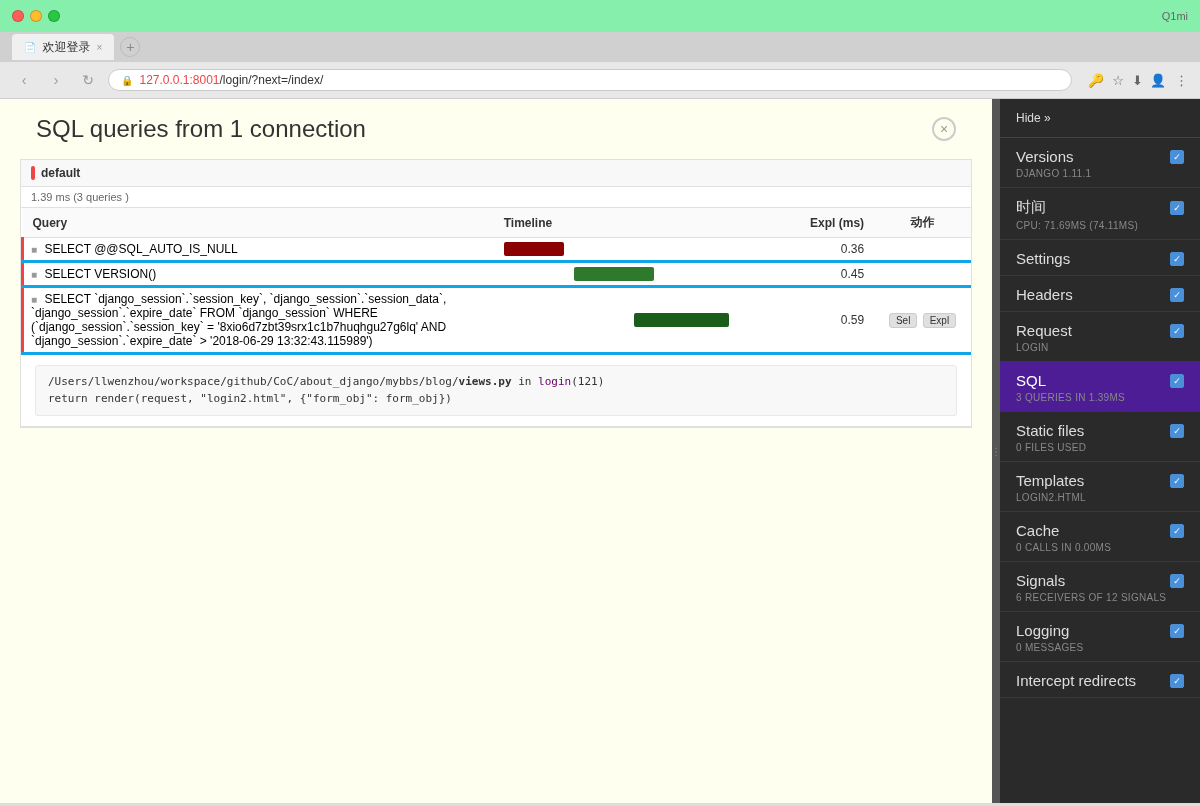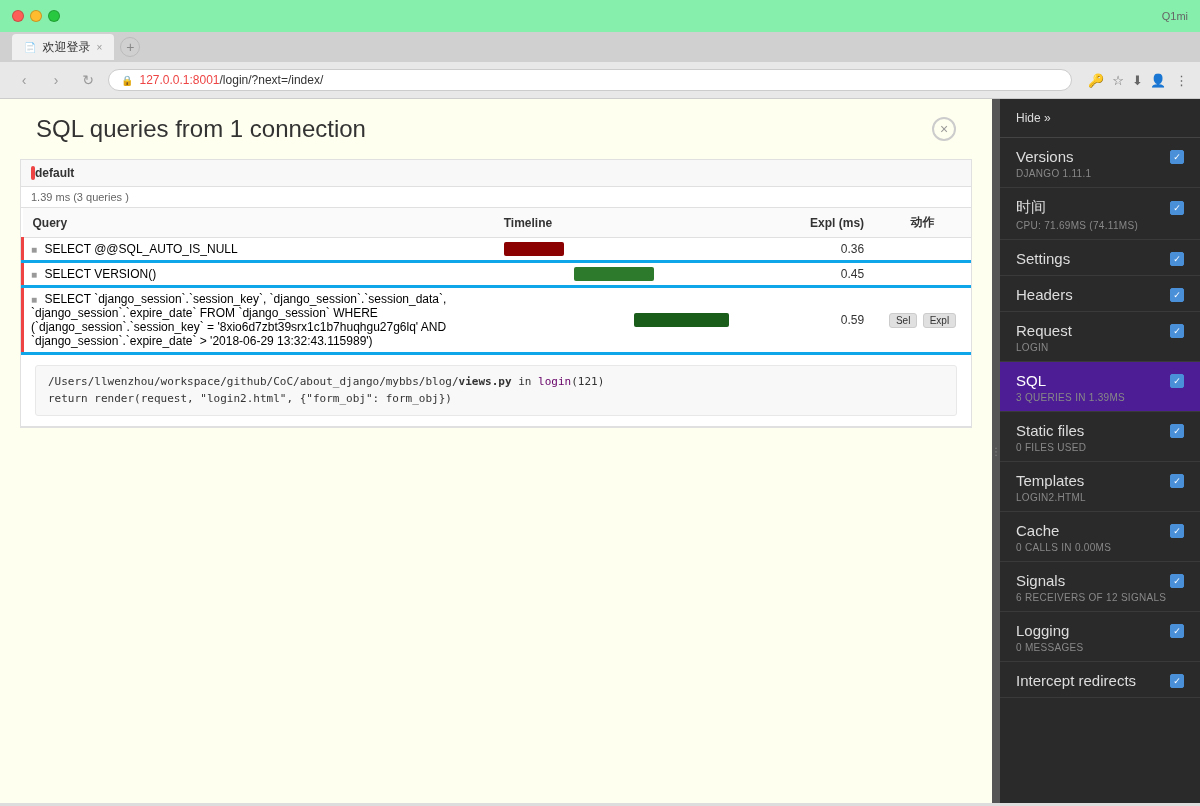--- a/index.html
+++ b/index.html
@@ -126,20 +126,21 @@
       margin: 0 20px 16px;
       border: 1px solid #e0e0e0;
     }
 
     .db-header {
       background: #f8f8f8;
       border-bottom: 1px solid #e0e0e0;
       padding: 6px 10px;
       display: flex;
       align-items: center;
+      gap: 6px;
     }
     .db-indicator {
       width: 4px;
       background: #e44;
       align-self: stretch;
       border-radius: 2px;
     }
     .db-name {
       font-size: 12px;
       font-weight: bold;

